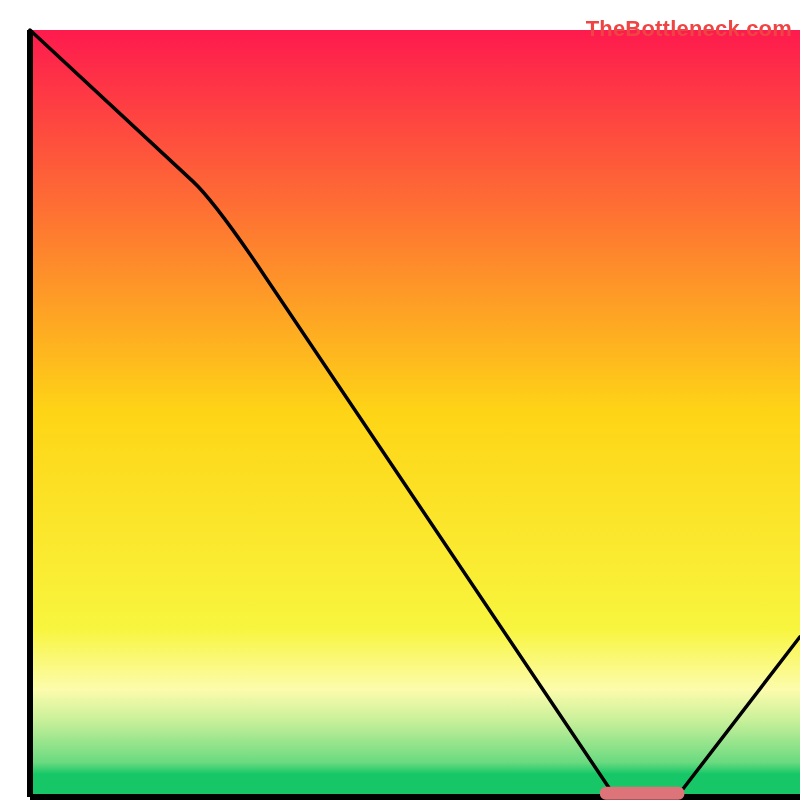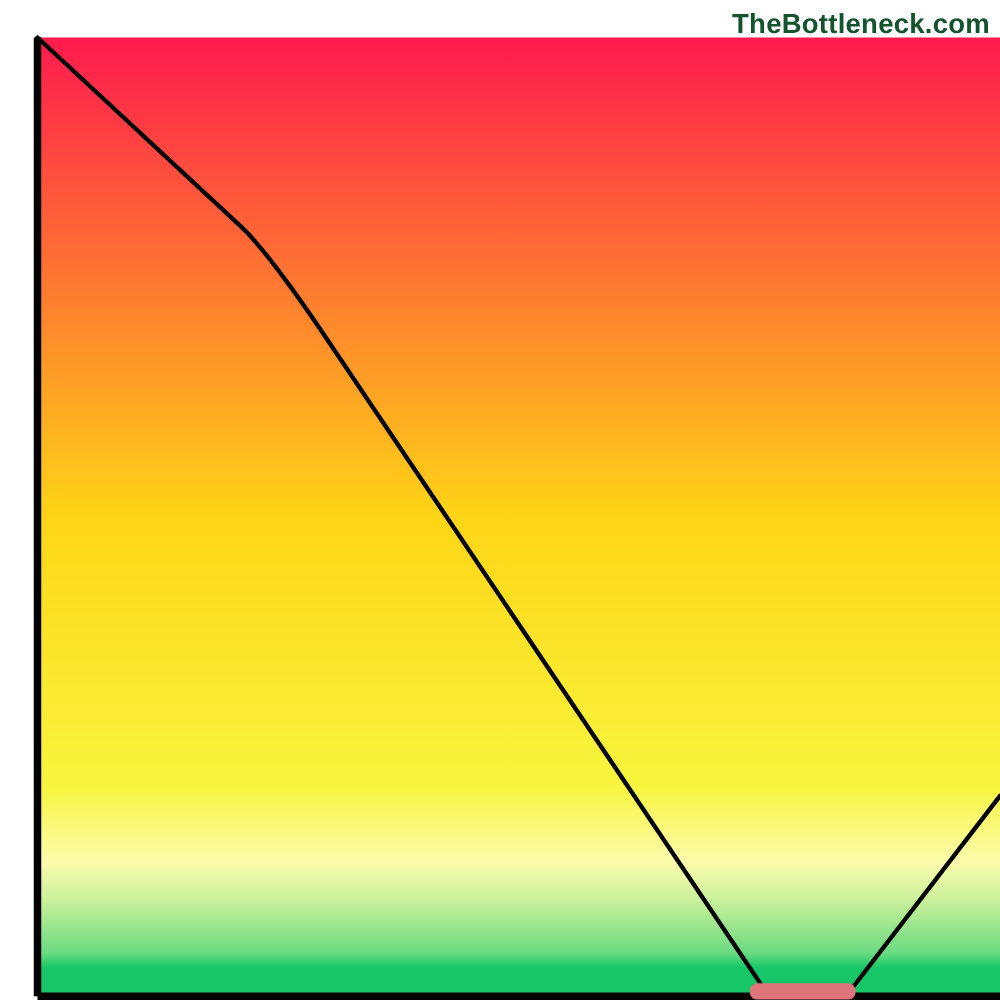--- a/index.html
+++ b/index.html
@@ -10,25 +10,25 @@
     background: #ffffff;
     font-family: Arial, Helvetica, sans-serif;
   }
   .chart-wrapper {
     position: relative;
     width: 800px;
     height: 800px;
   }
   .attribution {
     position: absolute;
-    top: 6px;
+    top: 16px;
     right: 8px;
     font-size: 22px;
     font-weight: bold;
-    color: #14532d;
+    color: #ef4444;
     font-family: Arial, sans-serif;
     letter-spacing: 0.2px;
   }
   svg {
     display: block;
   }
 </style>
 </head>
 <body>
 

